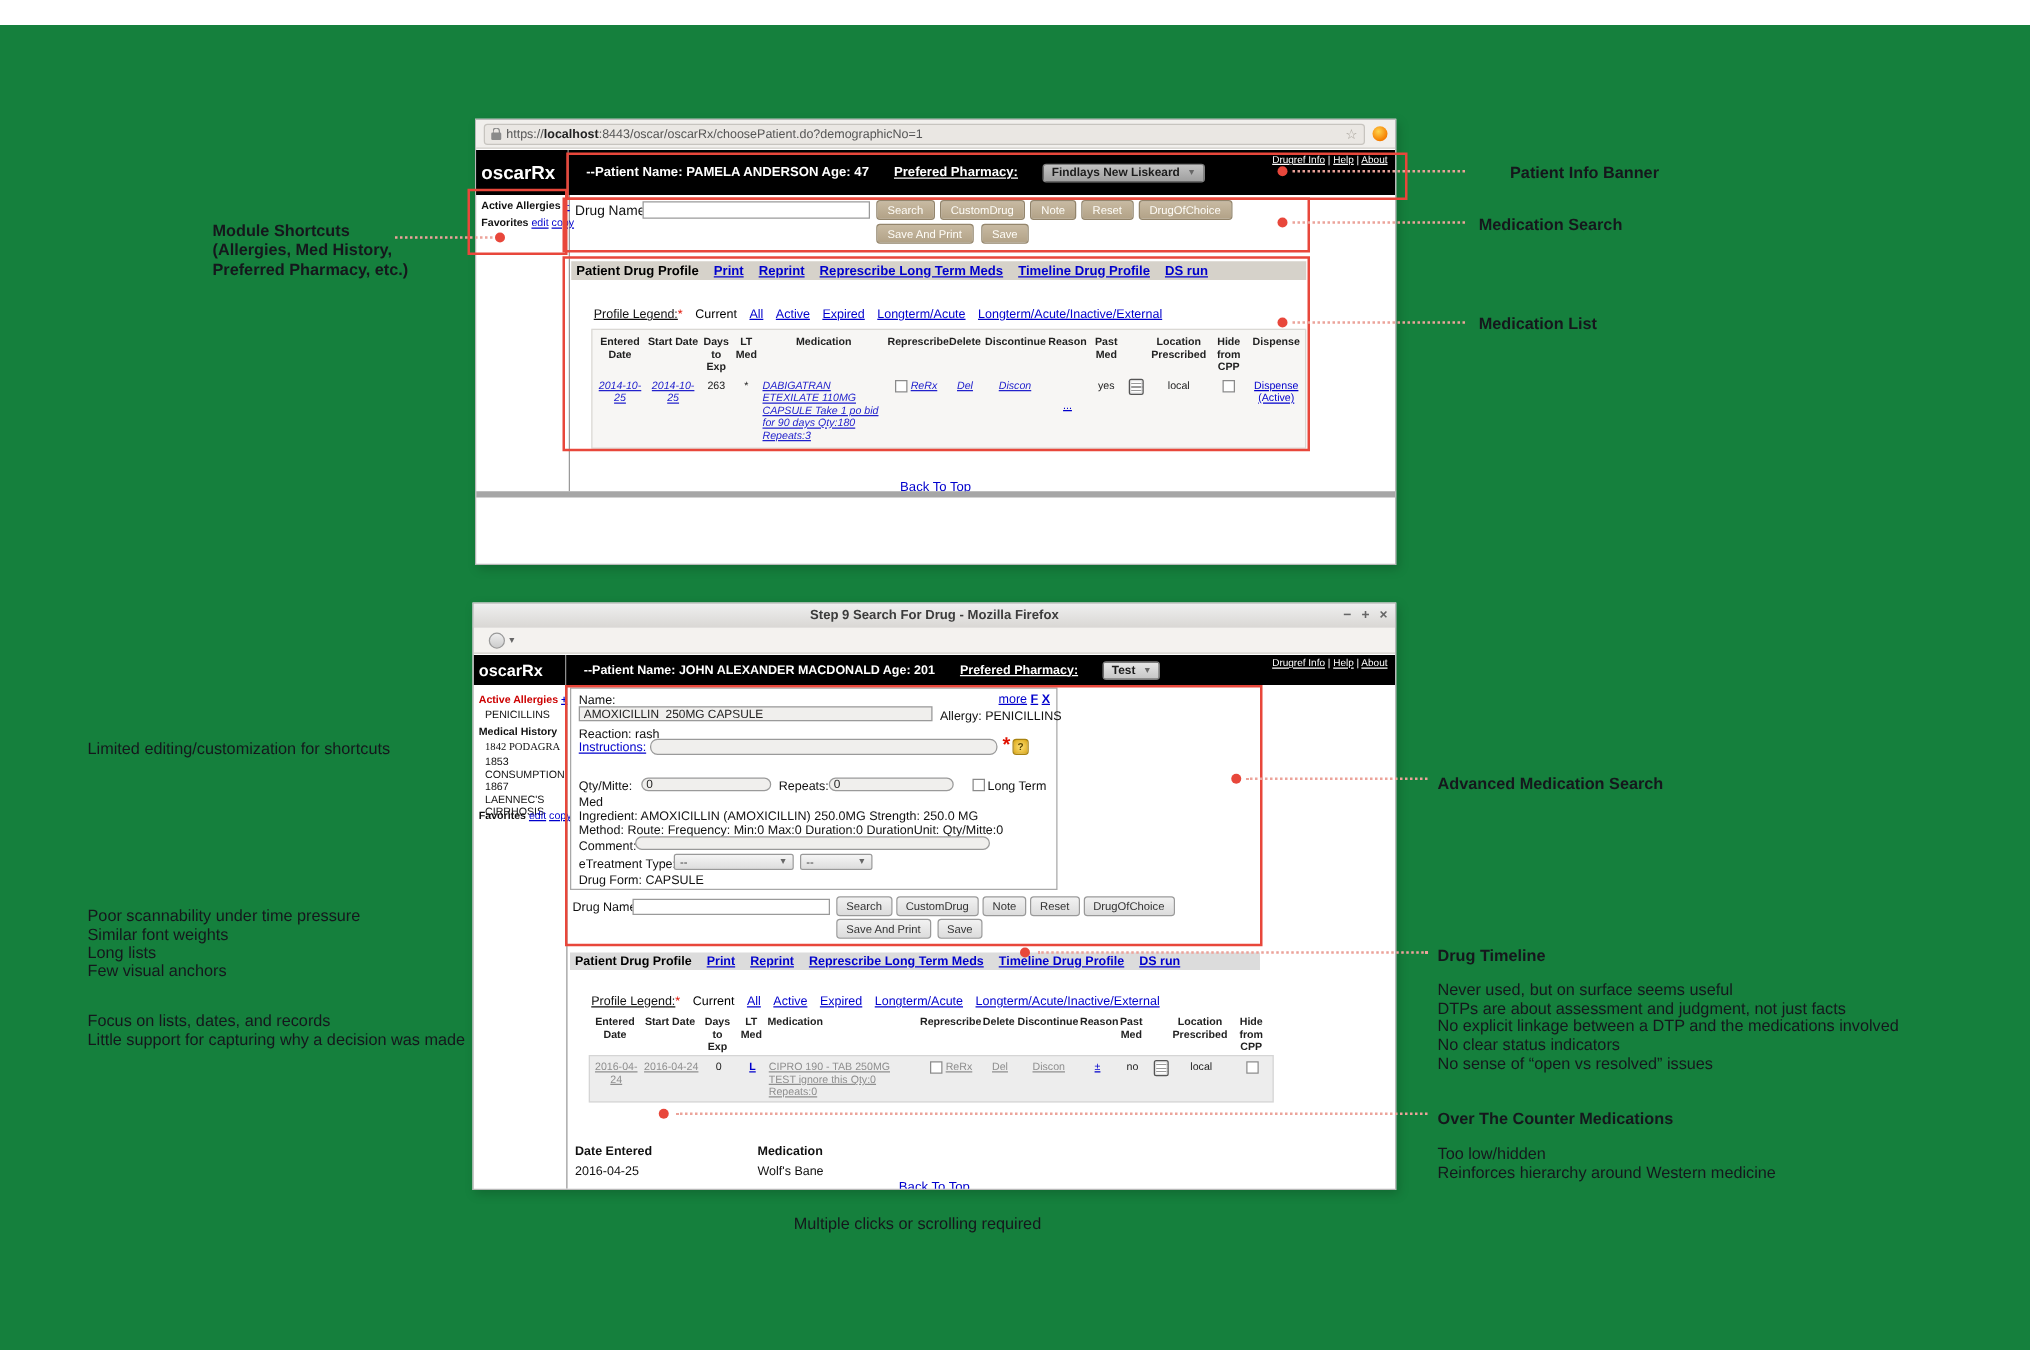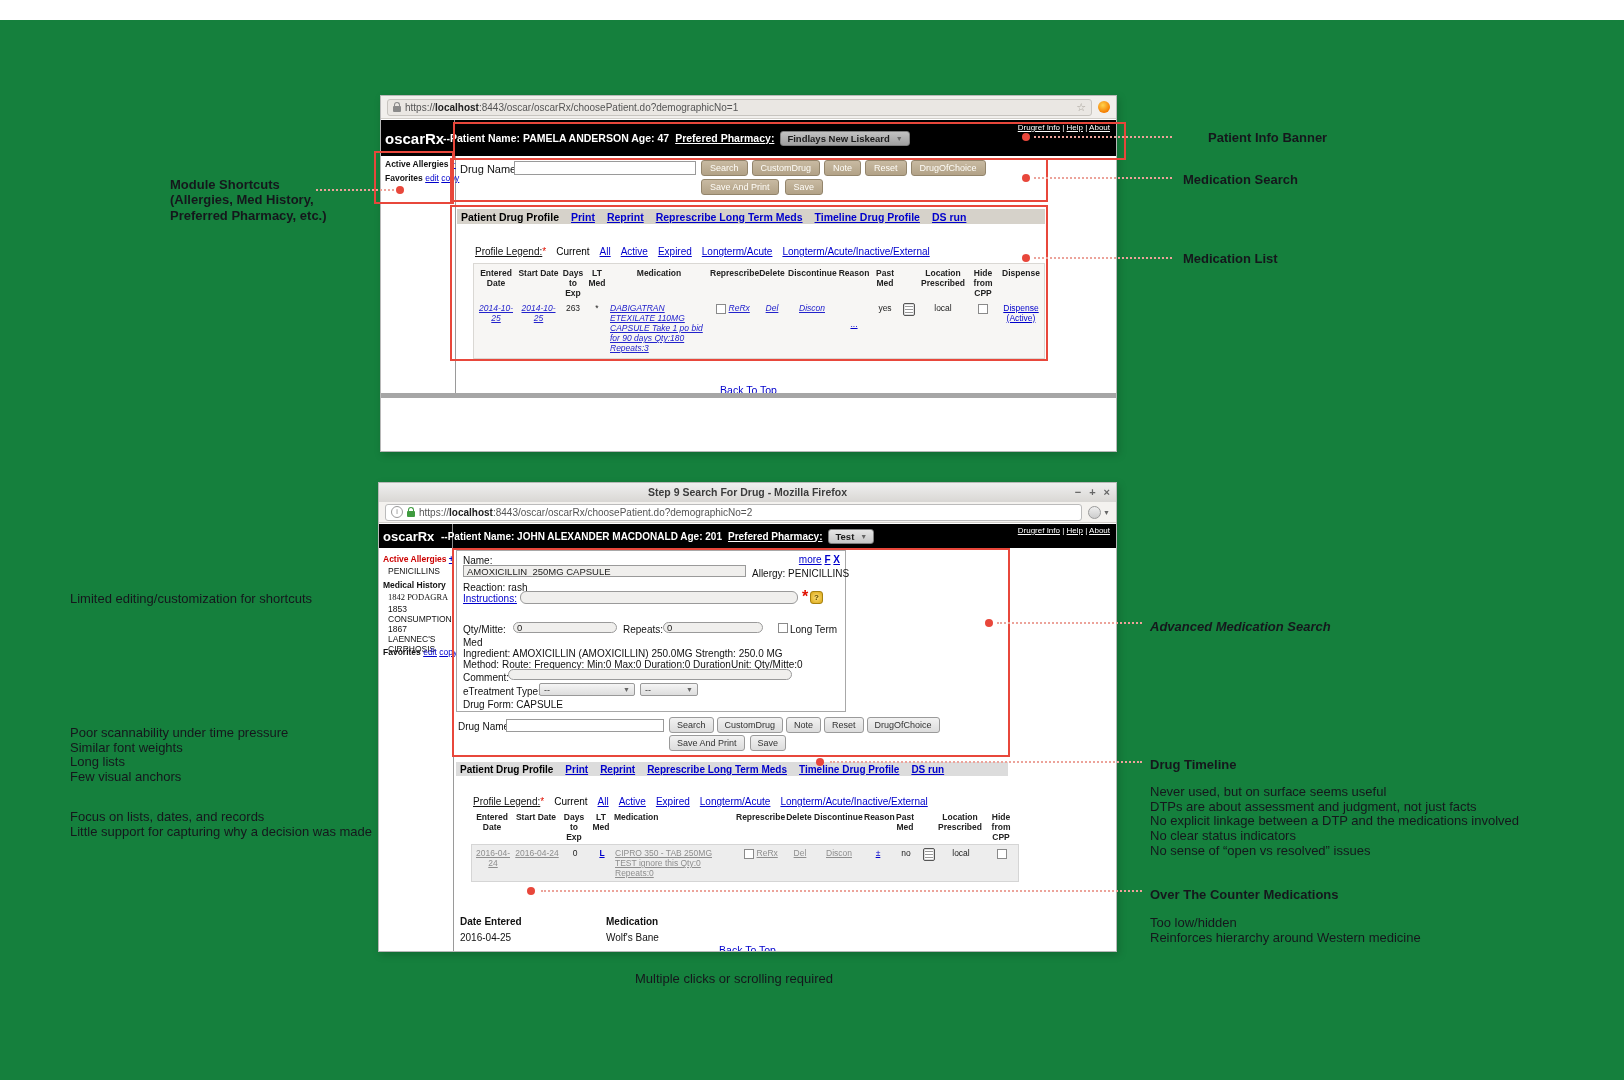--- a/index.html
+++ b/index.html
@@ -24,21 +24,21 @@
   .lock.green:before{border-color:#3f9b3f;}
   .star{color:#a9a49c;font-size:11px;margin-left:4px;}
   .flame{width:12px;height:12px;border-radius:50%;background:radial-gradient(circle at 40% 35%,#ffd34d,#f57d00 70%);margin-left:6px;flex:0 0 auto;}
   .circlei{width:10px;height:10px;border-radius:50%;border:1px solid #999;color:#777;font-size:7px;line-height:10px;text-align:center;flex:0 0 auto;}
   .globe{width:11px;height:11px;border-radius:50%;border:1px solid #9a9a9a;background:linear-gradient(#eee,#ccc);}
   .caret{font-size:7px;color:#666;margin-left:2px;}
   .titlebar{position:absolute;left:0;top:0;right:0;height:19px;background:linear-gradient(#efefef,#d9d7d4);border-bottom:1px solid #b5b3b0;text-align:center;font-size:10.5px;font-weight:bold;color:#3c3c3c;line-height:19px;}
   .wctrl{position:absolute;top:0;right:6px;height:19px;display:flex;gap:8px;align-items:center;font-size:11px;color:#666;}
   .banner{position:absolute;left:0;right:0;background:#000;color:#fff;}
   .logo{position:absolute;left:0;top:0;bottom:0;width:74px;color:#fff;font-weight:bold;border-right:1px solid #8f8f8f;display:flex;align-items:center;padding-left:4px;box-sizing:border-box;background:#000;}
-  .bantext{position:absolute;left:62px;display:flex;align-items:center;gap:6px;font-weight:bold;white-space:nowrap;}
+  .bantext{position:absolute;left:88px;display:flex;align-items:center;gap:20px;font-weight:bold;white-space:nowrap;}
   .pharm-btn{background:linear-gradient(#c2c2c2,#9f9f9f);border:1px solid #7e7e7e;border-radius:3px;color:#1c1c1c;font-size:9.5px;font-weight:bold;padding:1px 6px;display:inline-flex;align-items:center;gap:4px;}
   .drugref{position:absolute;right:6px;font-size:8px;color:#fff;white-space:nowrap;}
   .drugref a{color:#fff;text-decoration:underline;}
   .vdivider{position:absolute;width:1px;background:#9a9a9a;}
   .sb{position:absolute;font-size:8.5px;color:#111;white-space:nowrap;}
   .sb b{font-weight:bold;}
   a.blue{color:#0000cc;text-decoration:underline;cursor:pointer;}
   a.bluebold{color:#0000cc;text-decoration:underline;font-weight:bold;cursor:pointer;}
   a.bi{color:#2222cc;text-decoration:underline;font-weight:normal;font-style:italic;cursor:pointer;}
   a.gray{color:#8e8e8e;text-decoration:underline;cursor:pointer;}
@@ -182,25 +182,20 @@
   <div class="win" style="left:378px;top:462px;width:737px;height:468px;overflow:hidden;">
     <div class="titlebar">
       <span>Step 9 Search For Drug - Mozilla Firefox</span>
       <span class="wctrl">
         <span>−</span>
         <span>+</span>
         <span>×</span>
       </span>
     </div>
     <div class="urlbar" style="top:19px;height:21px;background:#f4f2ef;">
-      <div class="urlfield white">
-        <span class="circlei">i</span>
-        <span class="lock green"></span>
-        <span><span>https://</span><span class="urlhost">localhost</span><span>:8443/oscar/oscarRx/choosePatient.do?demographicNo=2</span></span>
-      </div>
       <span class="globe" style="margin-left:6px;"></span>
       <span class="caret">▼</span>
     </div>
     <div class="banner" style="top:41px;height:24px;">
       <div class="logo" style="font-size:13px;">oscarRx</div>
       <div class="bantext" style="top:0;height:24px;font-size:10px;">
         <span>--Patient Name: JOHN ALEXANDER MACDONALD   Age: 201</span>
         <span style="text-decoration:underline;">Prefered Pharmacy:</span>
         <span class="pharm-btn" style="background:linear-gradient(#e6e6e6,#c6c6c6);">
             <span>Test</span>
@@ -315,21 +310,21 @@
         <div class="h pre">Location
 Prescribed</div>
         <div class="h pre">Hide from
 CPP</div>
       </div>
       <div class="medtable" style="grid-template-columns:42px 46px 30px 24px 122px 50px 28px 50px 28px 28px 18px 46px 36px;background:#ededed;border:1px solid #d5d5d5;">
         <div class="c"><a class="gray">2016-04-24</a></div>
         <div class="c"><a class="gray">2016-04-24</a></div>
         <div class="c">0</div>
         <div class="c"><a class="bluebold">L</a></div>
-        <div class="c" style="text-align:left;"><a class="gray">CIPRO 350 - TAB 250MG TEST ignore this Qty:0 Repeats:0</a></div>
+        <div class="c" style="text-align:left;"><a class="gray">CIPRO 190 - TAB 250MG TEST ignore this Qty:0 Repeats:0</a></div>
         <div class="c"><span class="cb"></span> <a class="gray">ReRx</a></div>
         <div class="c"><a class="gray">Del</a></div>
         <div class="c"><a class="gray">Discon</a></div>
         <div class="c"><a class="blue">±</a></div>
         <div class="c">no</div>
         <div class="c"><span class="noteic"></span></div>
         <div class="c">local</div>
         <div class="c"><span class="cb"></span></div>
       </div>
     </div>
@@ -370,21 +365,21 @@
 Similar font weights
 Long lists
 Few visual anchors</div>
   <div class="ann pre" style="left:70px;top:790px;line-height:1.13;">Focus on lists, dates, and records
 Little support for capturing why a decision was made</div>
   <div class="ann" style="left:635px;top:951px;">Multiple clicks or scrolling required</div>
 
   <div class="ann b" style="left:1183px;top:110px;padding-left:25px;">Patient Info Banner</div>
   <div class="ann b" style="left:1183px;top:152px;">Medication Search</div>
   <div class="ann b" style="left:1183px;top:231px;">Medication List</div>
-  <div class="ann b" style="left:1150px;top:599px;font-style:italic;">Advanced Medication Search</div>
+  <div class="ann b" style="left:1150px;top:599px;">Advanced Medication Search</div>
   <div class="ann b" style="left:1150px;top:737px;">Drug Timeline</div>
   <div class="ann pre" style="left:1150px;top:765px;line-height:1.13;">Never used, but on surface seems useful
 DTPs are about assessment and judgment, not just facts
 No explicit linkage between a DTP and the medications involved
 No clear status indicators
 No sense of “open vs resolved” issues</div>
   <div class="ann b" style="left:1150px;top:867px;">Over The Counter Medications</div>
   <div class="ann pre" style="left:1150px;top:896px;line-height:1.13;">Too low/hidden
 Reinforces hierarchy around Western medicine</div>
 

